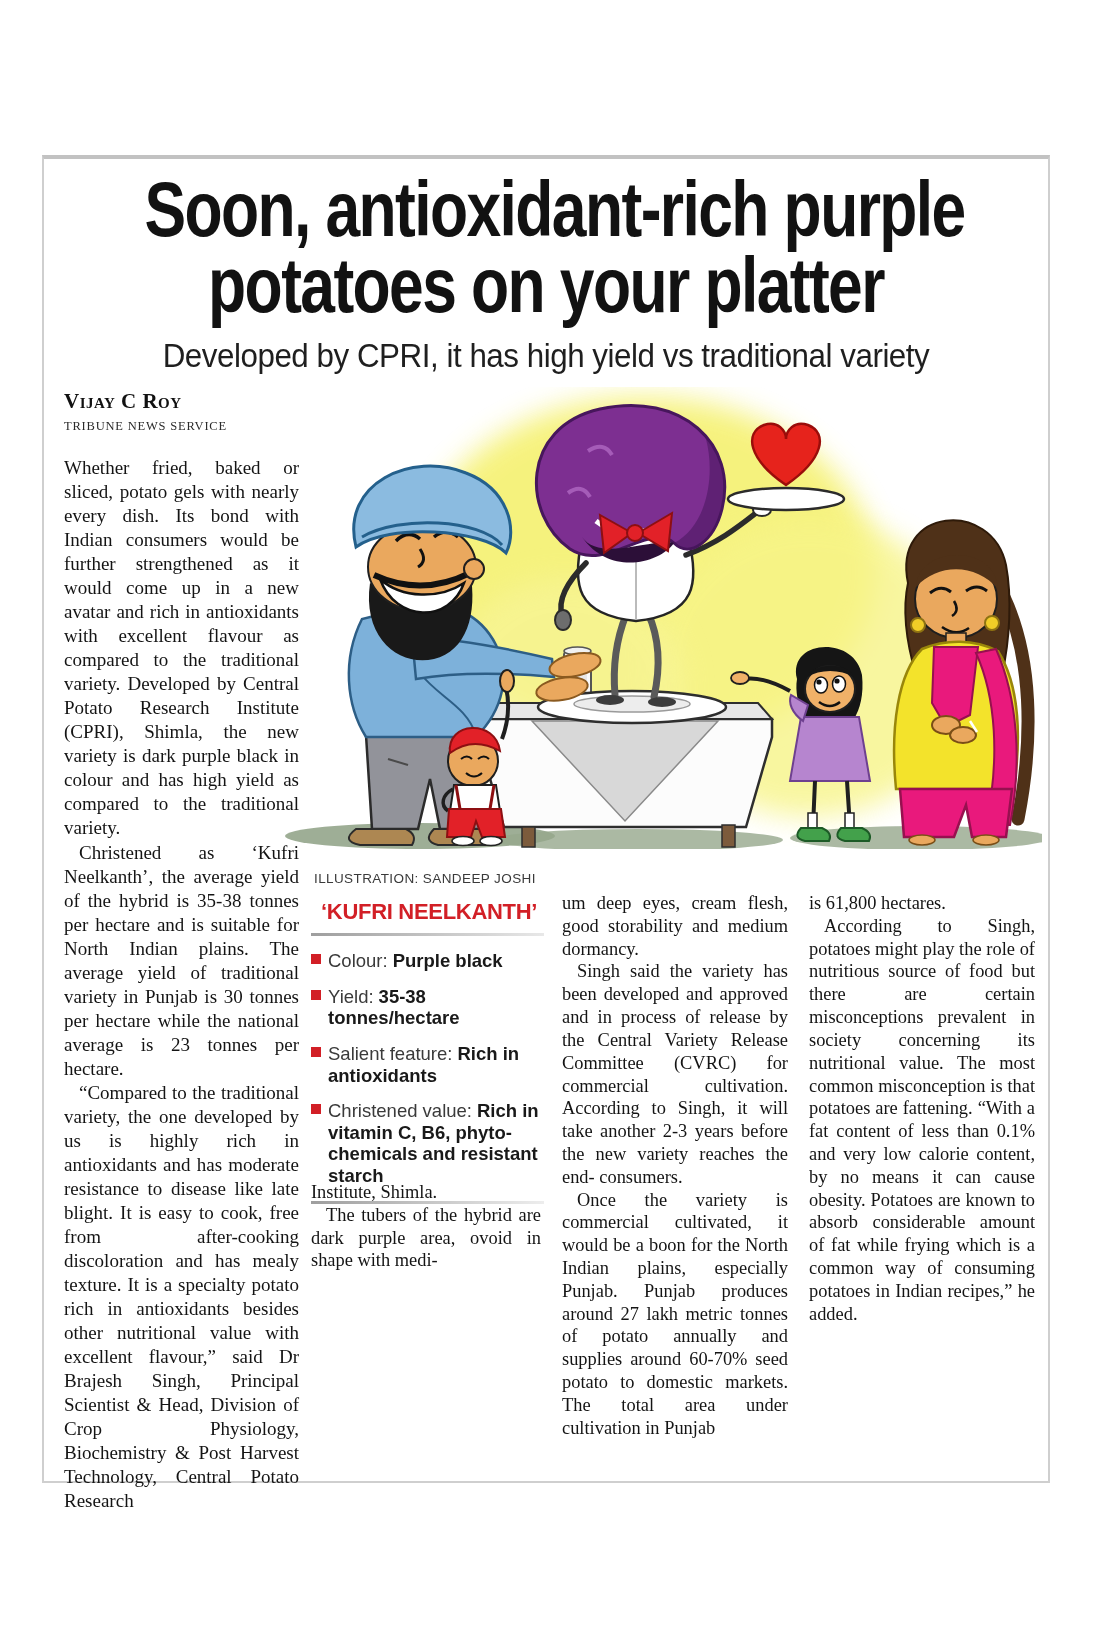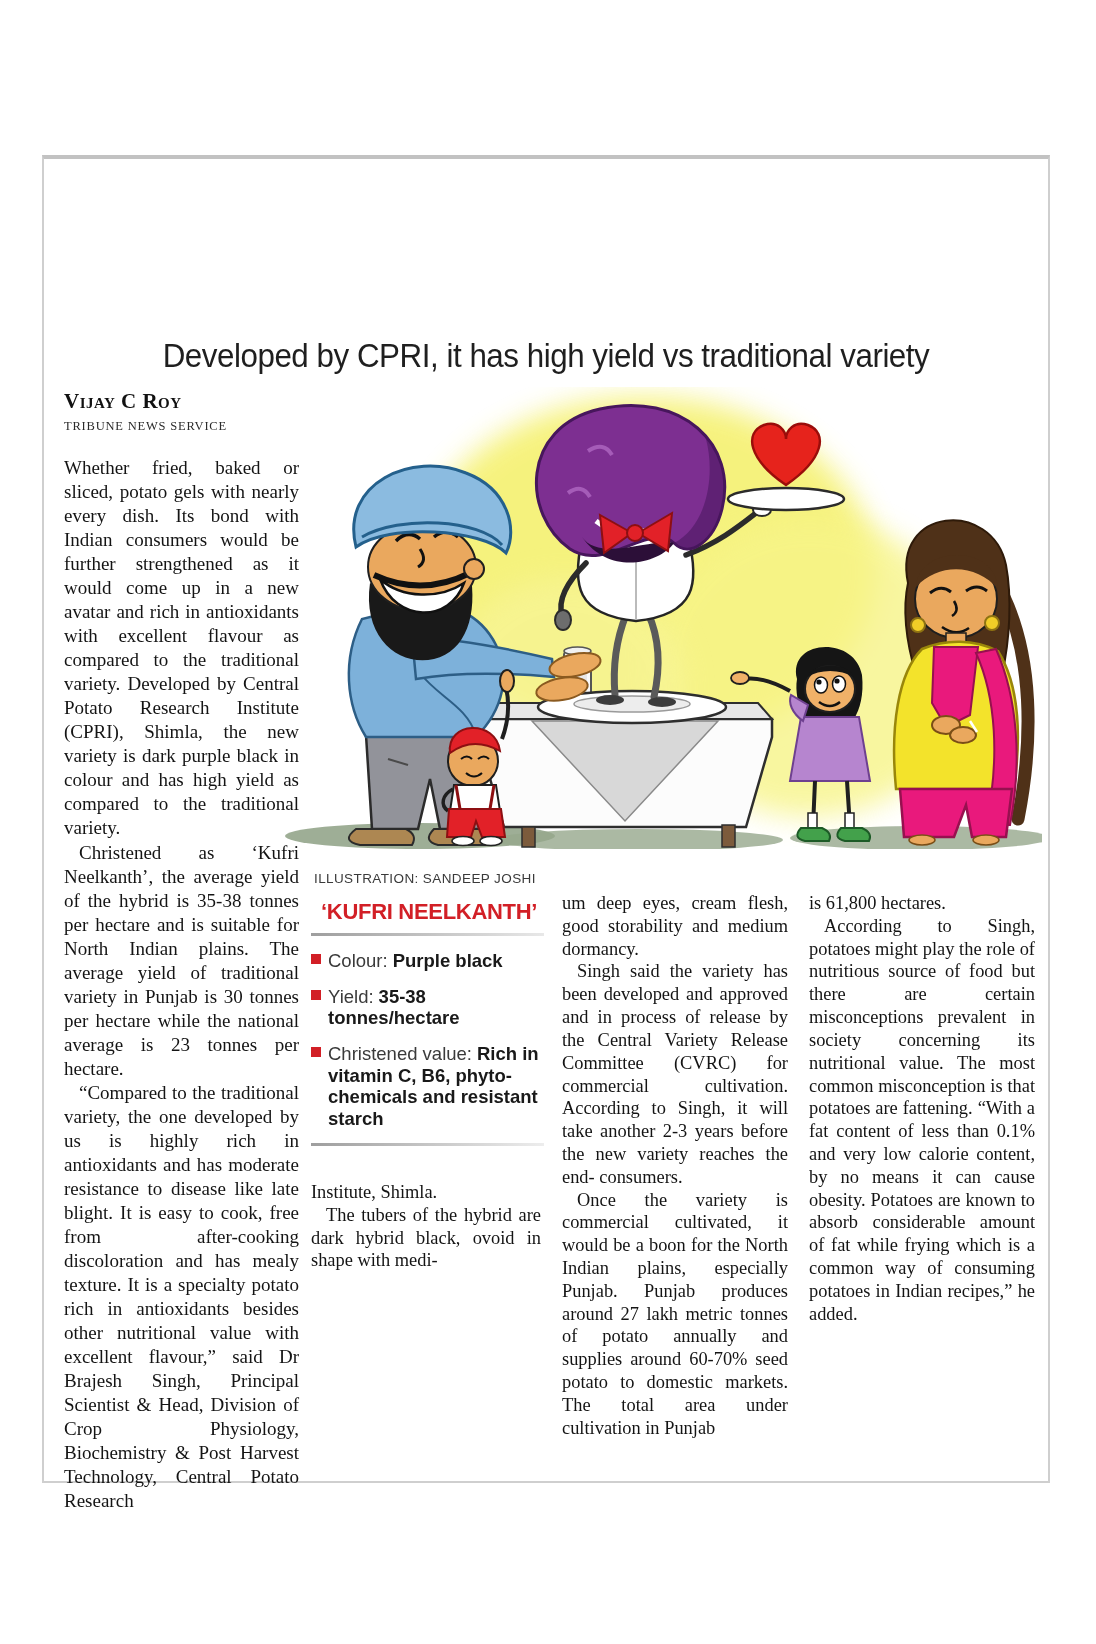--- a/index.html
+++ b/index.html
@@ -55,20 +55,24 @@
   .col2b{left:267px;top:1022px;width:230px;}
   .col3{left:518px;top:733px;width:226px;}
   .col4{left:765px;top:733px;width:226px;}
   .colx .body-text, .col2b .body-text{font-size:18.4px;line-height:1.24;}
 </style>
 </head>
 <body>
 
 <div class="clip">
 
+  <div class="hl">
+    <div class="hl-line">Soon, antioxidant-rich purple</div>
+    <div class="hl-line">potatoes on your platter</div>
+  </div>
   <div class="deck">Developed by CPRI, it has high yield vs traditional variety</div>
 
   <div class="col1">
     <div class="byline">Vijay C Roy</div>
     <div class="agency">TRIBUNE NEWS SERVICE</div>
     <div class="body-text">
       <p>Whether fried, baked or sliced, potato gels with nearly every dish. Its bond with Indian consumers would be further strengthened as it would come up in a new avatar and rich in antioxidants with excellent flavour as compared to the traditional variety. Developed by Central Potato Research Institute (CPRI), Shimla, the new variety is dark purple black in colour and has high yield as compared to the traditional variety.</p>
       <p class="ind">Christened as ‘Kufri Neelkanth’, the average yield of the hybrid is 35-38 tonnes per hectare and is suitable for North Indian plains. The average yield of traditional variety in Punjab is 30 tonnes per hectare while the national average is 23 tonnes per hectare.</p>
       <p class="ind">“Compared to the traditional variety, the one developed by us is highly rich in antioxidants and has moderate resistance to disease like late blight. It is easy to cook, free from after-cooking discoloration and has mealy texture. It is a specialty potato rich in antioxidants besides other nutritional value with excellent flavour,” said Dr Brajesh Singh, Principal Scientist &amp; Head, Division of Crop Physiology, Biochemistry &amp; Post Harvest Technology, Central Potato Research</p>
     </div>
@@ -220,29 +224,33 @@
     <div class="fb-item">
       <span class="sq"></span>
       <span class="fb-label">Colour:</span><b>Purple black</b>
     </div>
     <div class="fb-item">
       <span class="sq"></span>
       <span class="fb-label">Yield:</span><b>35-38 tonnes/hectare</b>
     </div>
     <div class="fb-item">
       <span class="sq"></span>
+      <span class="fb-label">Salient feature:</span><b>Rich in antioxidants</b>
+    </div>
+    <div class="fb-item">
+      <span class="sq"></span>
       <span class="fb-label">Christened value:</span><b>Rich in vitamin C, B6, phyto-chemicals and resistant starch</b>
     </div>
     <div class="fb-rule2"></div>
   </div>
 
   <div class="colx col2b">
     <div class="body-text">
       <p>Institute, Shimla.</p>
-      <p class="ind">The tubers of the hybrid are dark hybrid black, ovoid in shape with medi-</p>
+      <p class="ind">The tubers of the hybrid are dark purple area, ovoid in shape with medi-</p>
     </div>
   </div>
 
   <div class="colx col3">
     <div class="body-text">
       <p>um deep eyes, cream flesh, good storability and medium dormancy.</p>
       <p class="ind">Singh said the variety has been developed and approved and in process of release by the Central Variety Release Committee (CVRC) for commercial cultivation. According to Singh, it will take another 2-3 years before the new variety reaches the end- consumers.</p>
       <p class="ind">Once the variety is commercial cultivated, it would be a boon for the North Indian plains, especially Punjab. Punjab produces around 27 lakh metric tonnes of potato annually and supplies around 60-70% seed potato to domestic markets. The total area under cultivation in Punjab</p>
     </div>
   </div>

